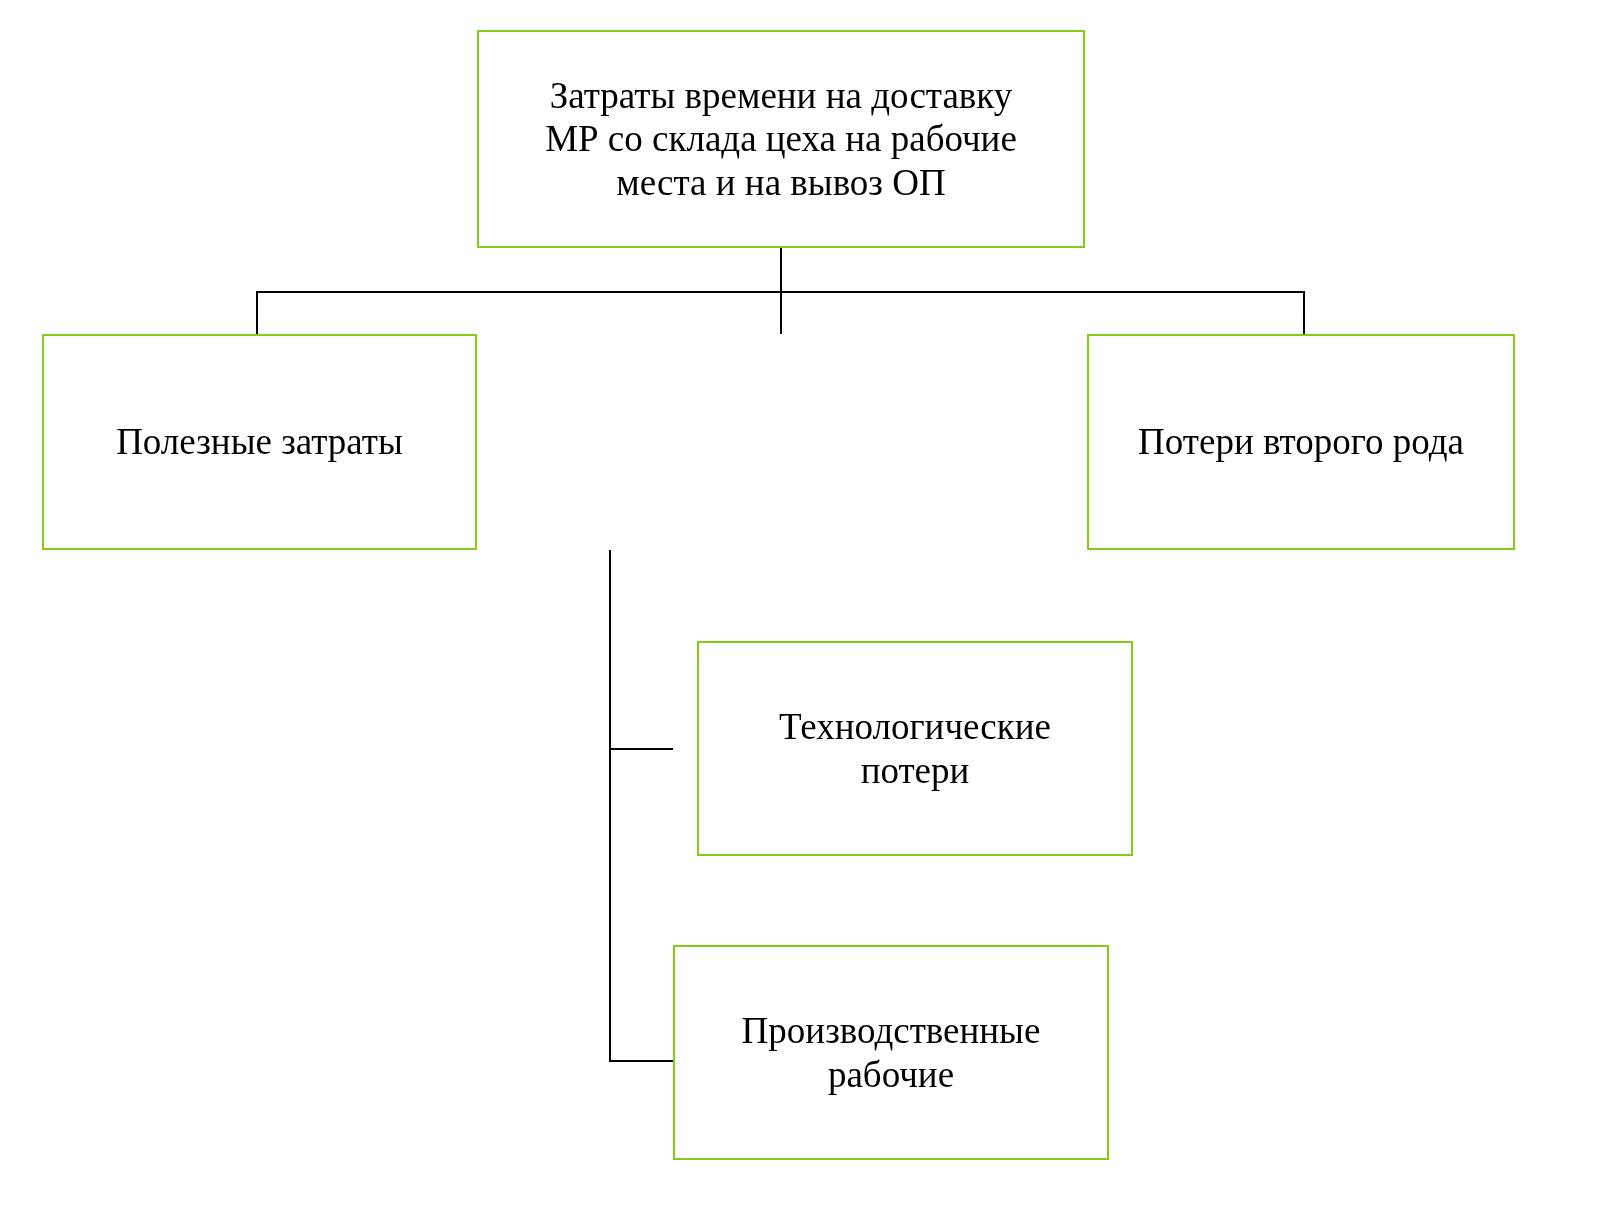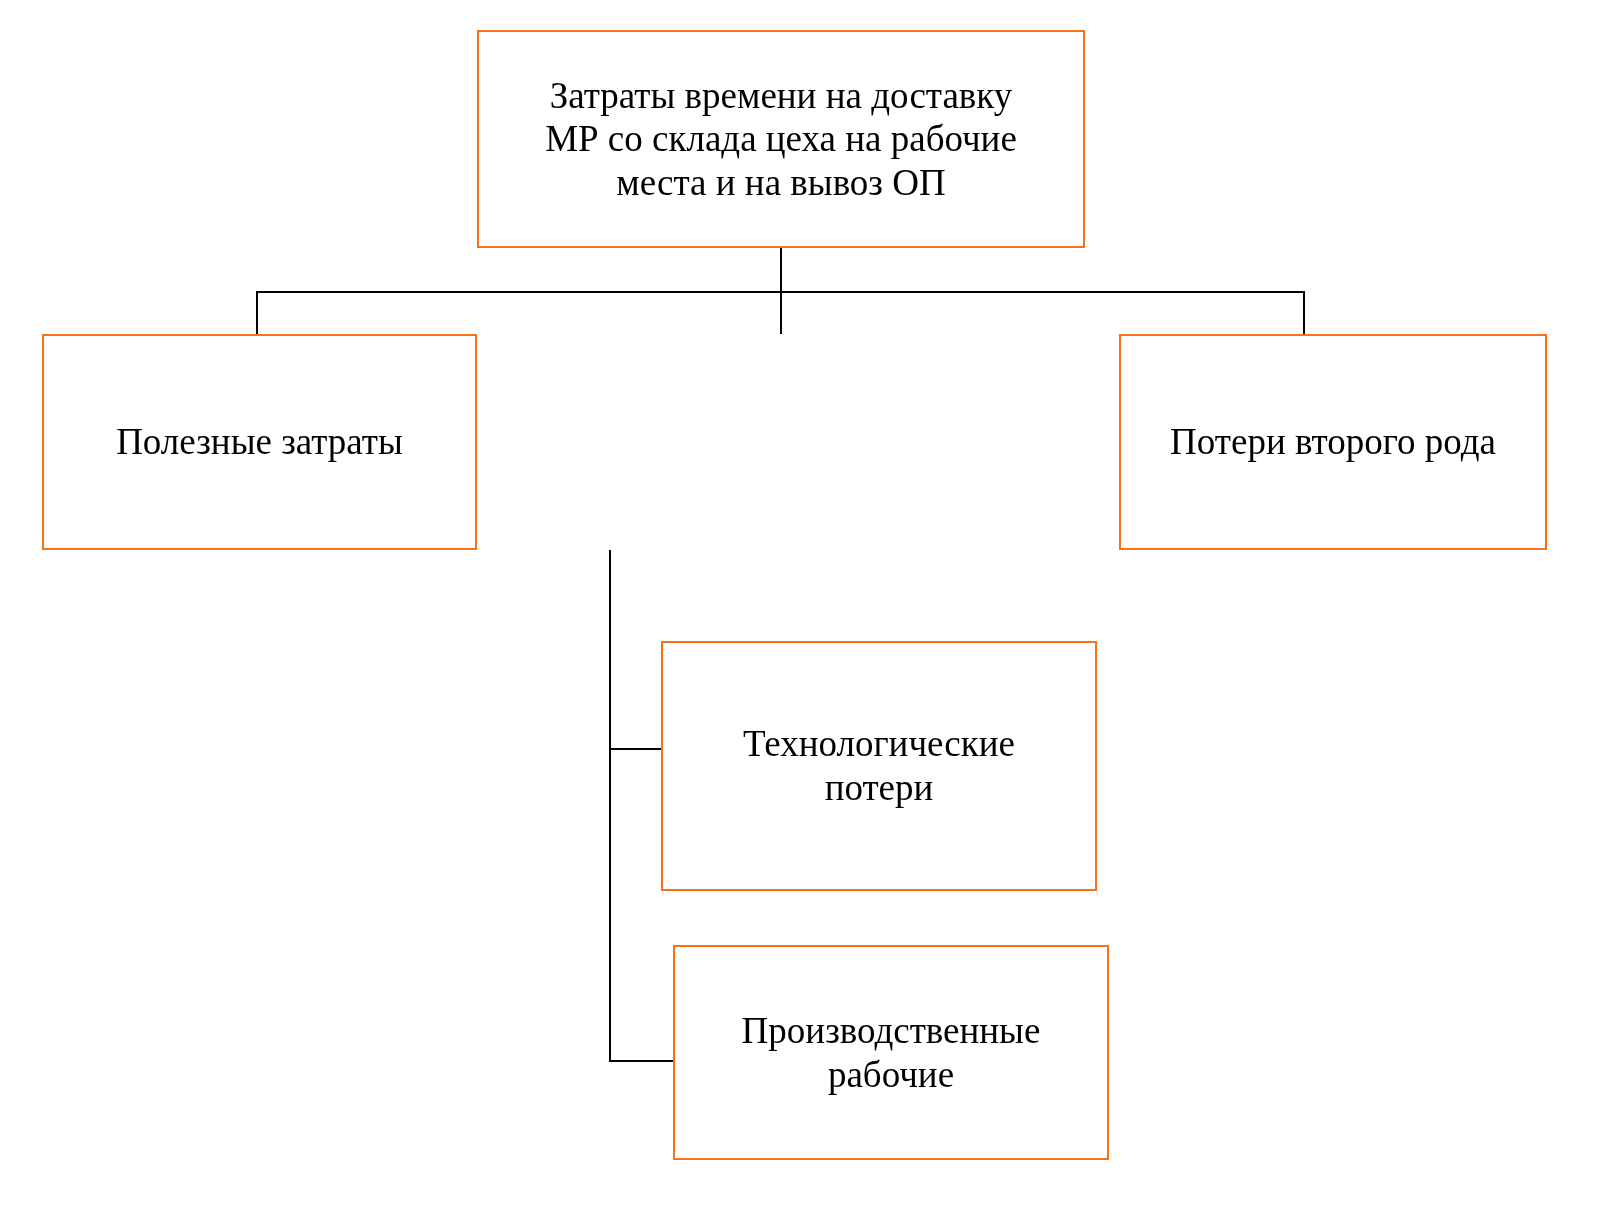--- a/index.html
+++ b/index.html
@@ -11,21 +11,21 @@
     position: relative;
     width: 1617px;
     height: 1230px;
     background: #ffffff;
     overflow: hidden;
     font-family: "Liberation Serif", "DejaVu Serif", serif;
   }
   .node {
     position: absolute;
     box-sizing: border-box;
-    border: 2px solid #f97316;
+    border: 2px solid #84cc16;
     background: #ffffff;
     display: flex;
     align-items: center;
     justify-content: center;
     text-align: center;
     color: #000000;
     line-height: 1.18;
   }
   .node .label {
     display: block;
@@ -58,29 +58,28 @@
     width: 435px;
     height: 216px;
     font-size: 37px;
   }
   #node-loss2 {
     left: 1087px;
     top: 334px;
     width: 428px;
     height: 216px;
     font-size: 37px;
-    margin-left: 32px;
   }
 
   
   #node-tech {
-    left: 661px;
+    left: 697px;
     top: 641px;
     width: 436px;
-    height: 250px;
+    height: 215px;
     font-size: 37px;
   }
   #node-prod {
     left: 673px;
     top: 945px;
     width: 436px;
     height: 215px;
     font-size: 37px;
   }
 

